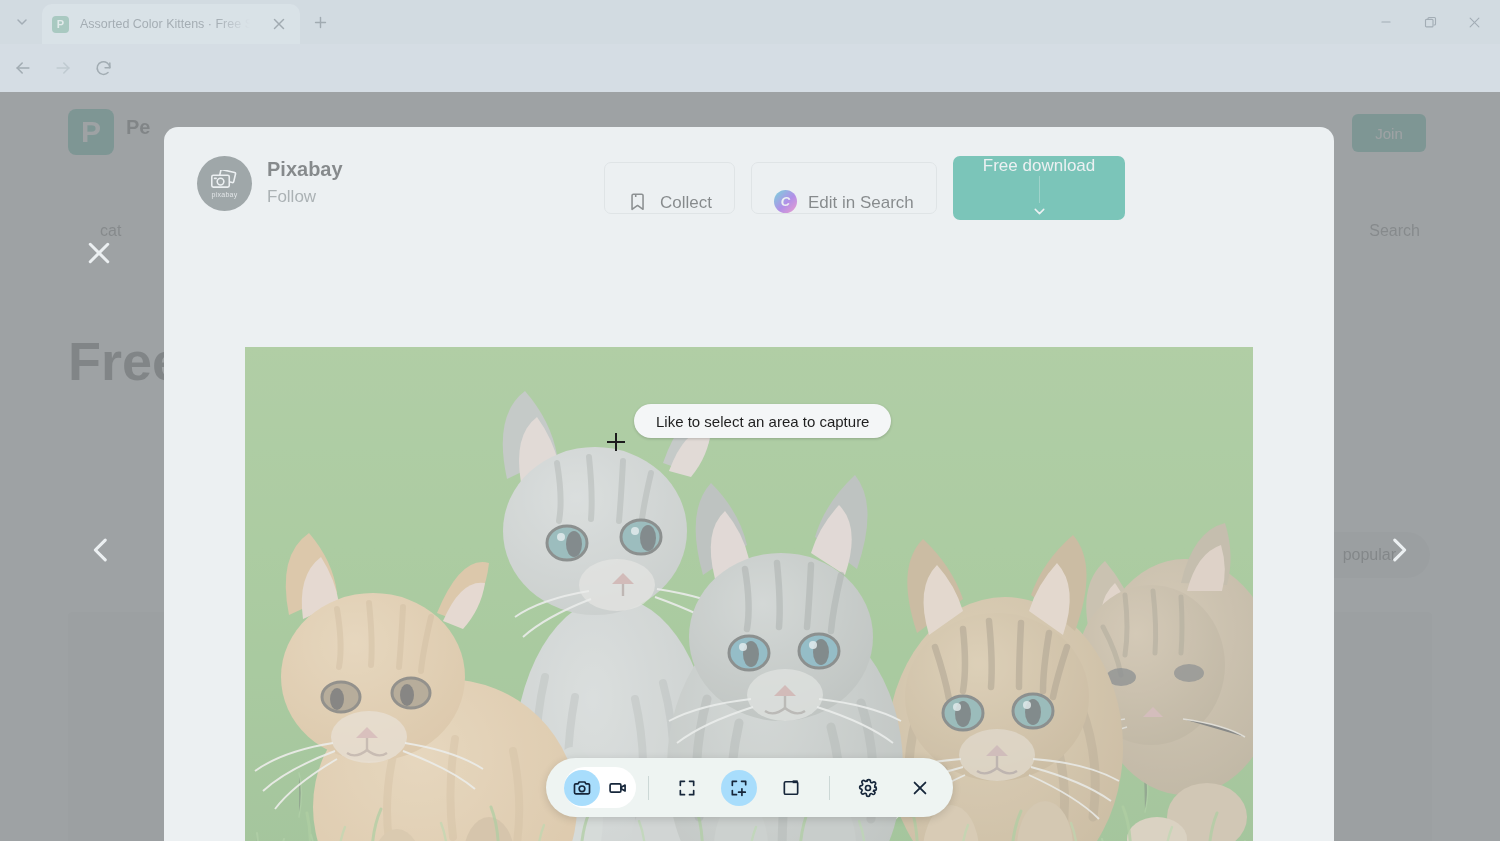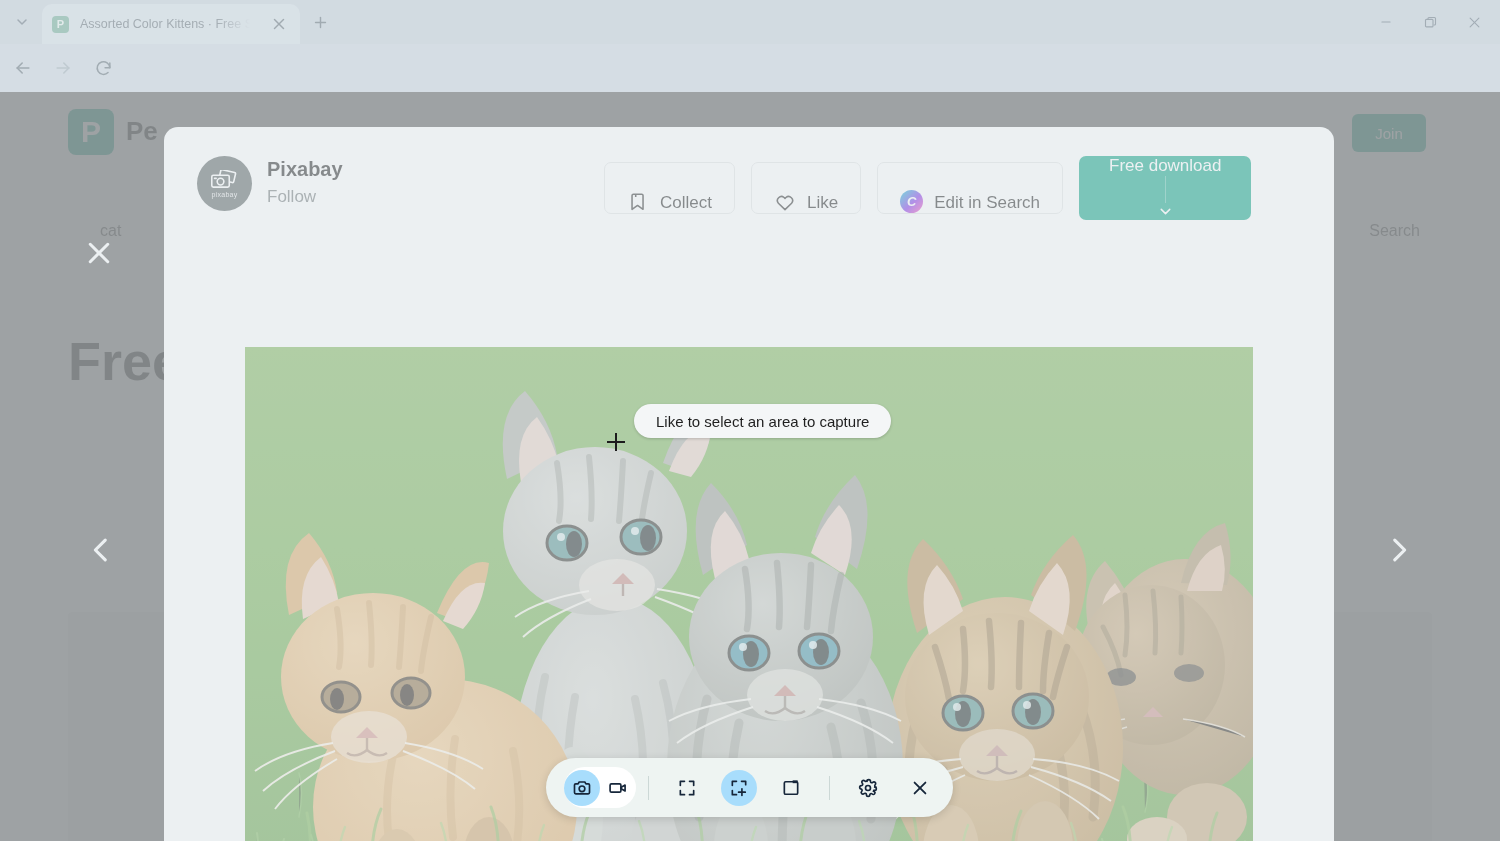--- a/index.html
+++ b/index.html
@@ -111,21 +111,21 @@
   }
   .pex-logo {
     position: absolute; left: 68px; top: 17px;
     width: 46px; height: 46px; border-radius: 8px;
     background: #05a081; color: #fff;
     font-size: 30px; font-weight: bold;
     display: flex; align-items: center; justify-content: center;
   }
   .pex-word {
     position: absolute; left: 126px; top: 24px;
-    font-size: 26px; font-weight: bold; color: #1a1a1a;
+    font-size: 20px; font-weight: bold; color: #1a1a1a;
   }
   .pex-join {
     position: absolute; left: 1352px; top: 22px;
     width: 74px; height: 38px; border-radius: 6px;
     background: #05a081; color: #fff;
     font-size: 15px; display: flex; align-items: center; justify-content: center;
   }
   .pex-subnav {
     position: absolute; left: 0; top: 130px; width: 1500px; height: 40px;
   }
@@ -429,20 +429,21 @@
       <div class="pex-word">Pe</div>
       <div class="pex-join">Join</div>
     </div>
 
     <div class="pex-subnav">
       <div class="pex-subnav-left">cat</div>
       <div class="pex-subnav-right">Search</div>
     </div>
 
     <div class="pex-h1">Free</div>
+    <div class="pex-pill-2">popular</div>
     <div class="pex-card"></div>
 
     <div class="modal-scrim"></div>
 
     <div class="modal-close">
       <svg width="30" height="30" viewBox="0 0 24 24" fill="none" stroke="currentColor" stroke-width="2.4" stroke-linecap="round">
           <line x1="5" y1="5" x2="19" y2="19"></line>
           <line x1="19" y1="5" x2="5" y2="19"></line>
         </svg>
     </div>
@@ -477,28 +478,20 @@
           <div class="act-btn">
             <span class="ico">
               <svg width="22" height="22" viewBox="0 0 24 24" fill="none" stroke="currentColor" stroke-width="1.7" stroke-linejoin="round">
                   <path d="M7 3.5h9a1.5 1.5 0 0 1 1.5 1.5v15l-6-4.2L5.5 20V5A1.5 1.5 0 0 1 7 3.5z"></path>
                   <path d="M9.5 3.5v3"></path>
                 </svg>
             </span>
             <span>Collect</span>
           </div>
 
-          <div class="act-btn">
-            <span class="ico">
-              <svg width="22" height="22" viewBox="0 0 24 24" fill="none" stroke="currentColor" stroke-width="1.7" stroke-linejoin="round">
-                  <path d="M12 20.3l-7.2-7a4.4 4.4 0 0 1 6.2-6.2l1 1 1-1a4.4 4.4 0 0 1 6.2 6.2z"></path>
-                </svg>
-            </span>
-            <span>Like</span>
-          </div>
 
           <div class="act-btn">
             <span class="canva-dot">C</span>
             <span>Edit in Search</span>
           </div>
 
           <div class="dl-btn">
             <span class="dl-label">Free download</span>
             <span class="dl-div"></span>
             <span class="dl-caret">

